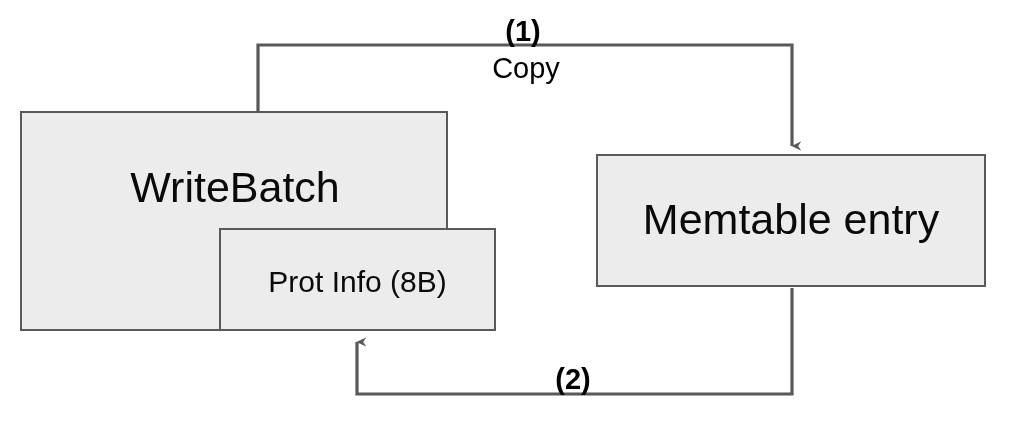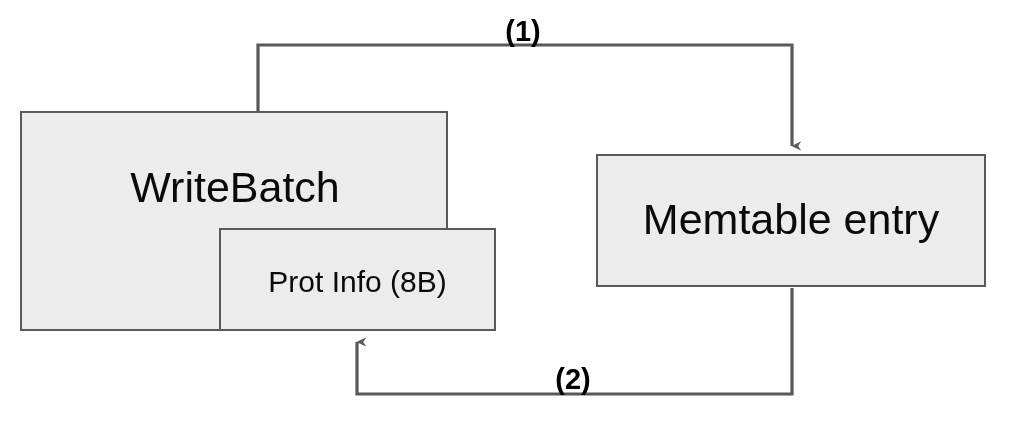--- a/index.html
+++ b/index.html
@@ -129,16 +129,17 @@
 
   <div class="node" id="node-protinfo">
     <span class="node-label">Prot Info (8B)</span>
   </div>
 
   <div class="node" id="node-memtable">
     <span class="node-label">Memtable entry</span>
   </div>
 
   <div class="edge-label num" id="label-copy-num">(1)</div>
+  <div class="edge-label verb" id="label-copy-verb">Copy</div>
 
   <div class="edge-label num" id="label-verify-num">(2)</div>
 
 </div>
 
 </body></html>

